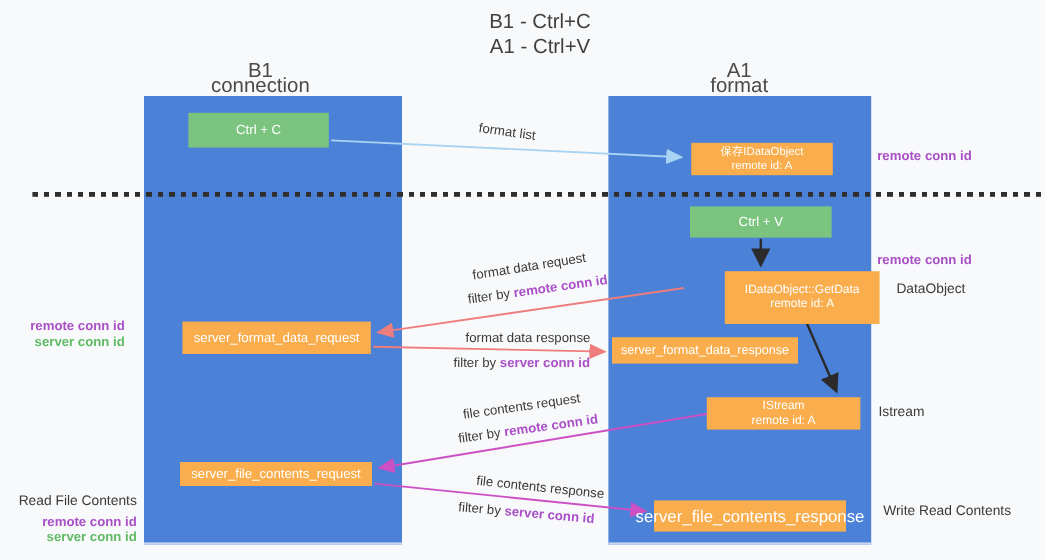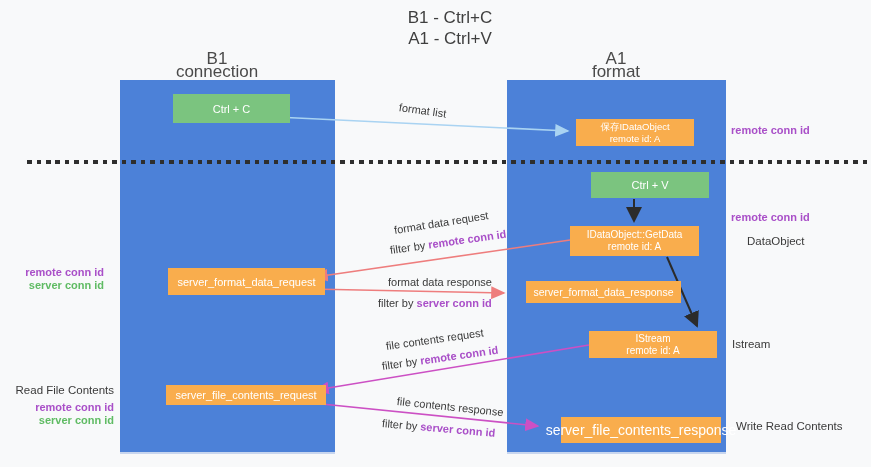--- a/index.html
+++ b/index.html
@@ -15,28 +15,28 @@
   .lane-header{position:absolute;text-align:center;font-size:17px;line-height:13px;color:#4a4a4a;}
   .lane{position:absolute;top:80px;height:372px;background:var(--lane-blue);border-bottom:2px solid #c8d6ef;}
   .lane-left{left:120px;width:215px;}
   .lane-right{left:507px;width:219px;}
   .node{position:absolute;display:flex;flex-direction:column;align-items:center;justify-content:center;
         color:#fff;text-align:center;box-sizing:border-box;}
   .orange{background:var(--node-orange);}
   .green{background:var(--key-green);}
   .node .l1{font-size:10px;line-height:12px;}
   .node .l2{font-size:10px;line-height:12px;}
-  .node.single{font-size:11px;margin-left:16px;}
+  .node.single{font-size:11px;}
   .divider{position:absolute;left:27px;top:160px;width:844px;height:4px;
            background:repeating-linear-gradient(90deg,#2e2e2e 0 4.5px,transparent 4.5px 9.5px);}
   .side-label{position:absolute;font-size:11.5px;color:var(--ink);white-space:nowrap;}
   .side-label.purple{color:var(--purple);font-weight:bold;font-size:11px;}
   .left-block{position:absolute;text-align:right;white-space:nowrap;}
   .left-block div{line-height:13px;}
-  .lb-black{font-size:11.5px;color:var(--ink);}
+  .lb-black{font-size:11.5px;color:var(--ink);margin-top:28px;}
   .lb-purple{font-size:11px;font-weight:bold;color:var(--purple);}
   .lb-green{font-size:11px;font-weight:bold;color:var(--green-text);}
   .arrow-label{position:absolute;font-size:11px;color:var(--ink);white-space:nowrap;transform-origin:0 50%;}
   .arrow-label .hl-purple{color:var(--purple);font-weight:bold;}
   svg.arrows{position:absolute;left:0;top:0;width:871px;height:467px;pointer-events:none;}
   .st-blue{stroke:var(--light-blue);stroke-width:1.6;fill:none;}
   .st-black{stroke:#2b2b2b;stroke-width:2;fill:none;}
   .st-salmon{stroke:var(--salmon);stroke-width:1.6;fill:none;}
   .st-magenta{stroke:var(--magenta);stroke-width:1.6;fill:none;}
   .mk-blue{fill:var(--light-blue);} .mk-black{fill:#2b2b2b;}
@@ -96,21 +96,21 @@
 
   <div class="node orange" style="left:576px;top:119px;width:118px;height:27px;">
     <div class="l1" style="font-size:9.5px;">保存IDataObject</div>
     <div class="l2" style="font-size:9.5px;">remote id: A</div>
   </div>
 
   <div class="node green single" style="left:575px;top:172px;width:118px;height:26px;">
     <span>Ctrl + V</span>
   </div>
 
-  <div class="node orange" style="left:570px;top:226px;width:129px;height:30px;">
+  <div class="node orange" style="left:604px;top:226px;width:129px;height:44px;">
     <div class="l1">IDataObject::GetData</div>
     <div class="l2">remote id: A</div>
   </div>
 
   <div class="node orange single" style="left:152px;top:268px;width:157px;height:27px;">
     <span>server_format_data_request</span>
   </div>
 
   <div class="node orange single" style="left:510px;top:281px;width:155px;height:22px;font-size:10.5px;">
     <span>server_format_data_response</span>

